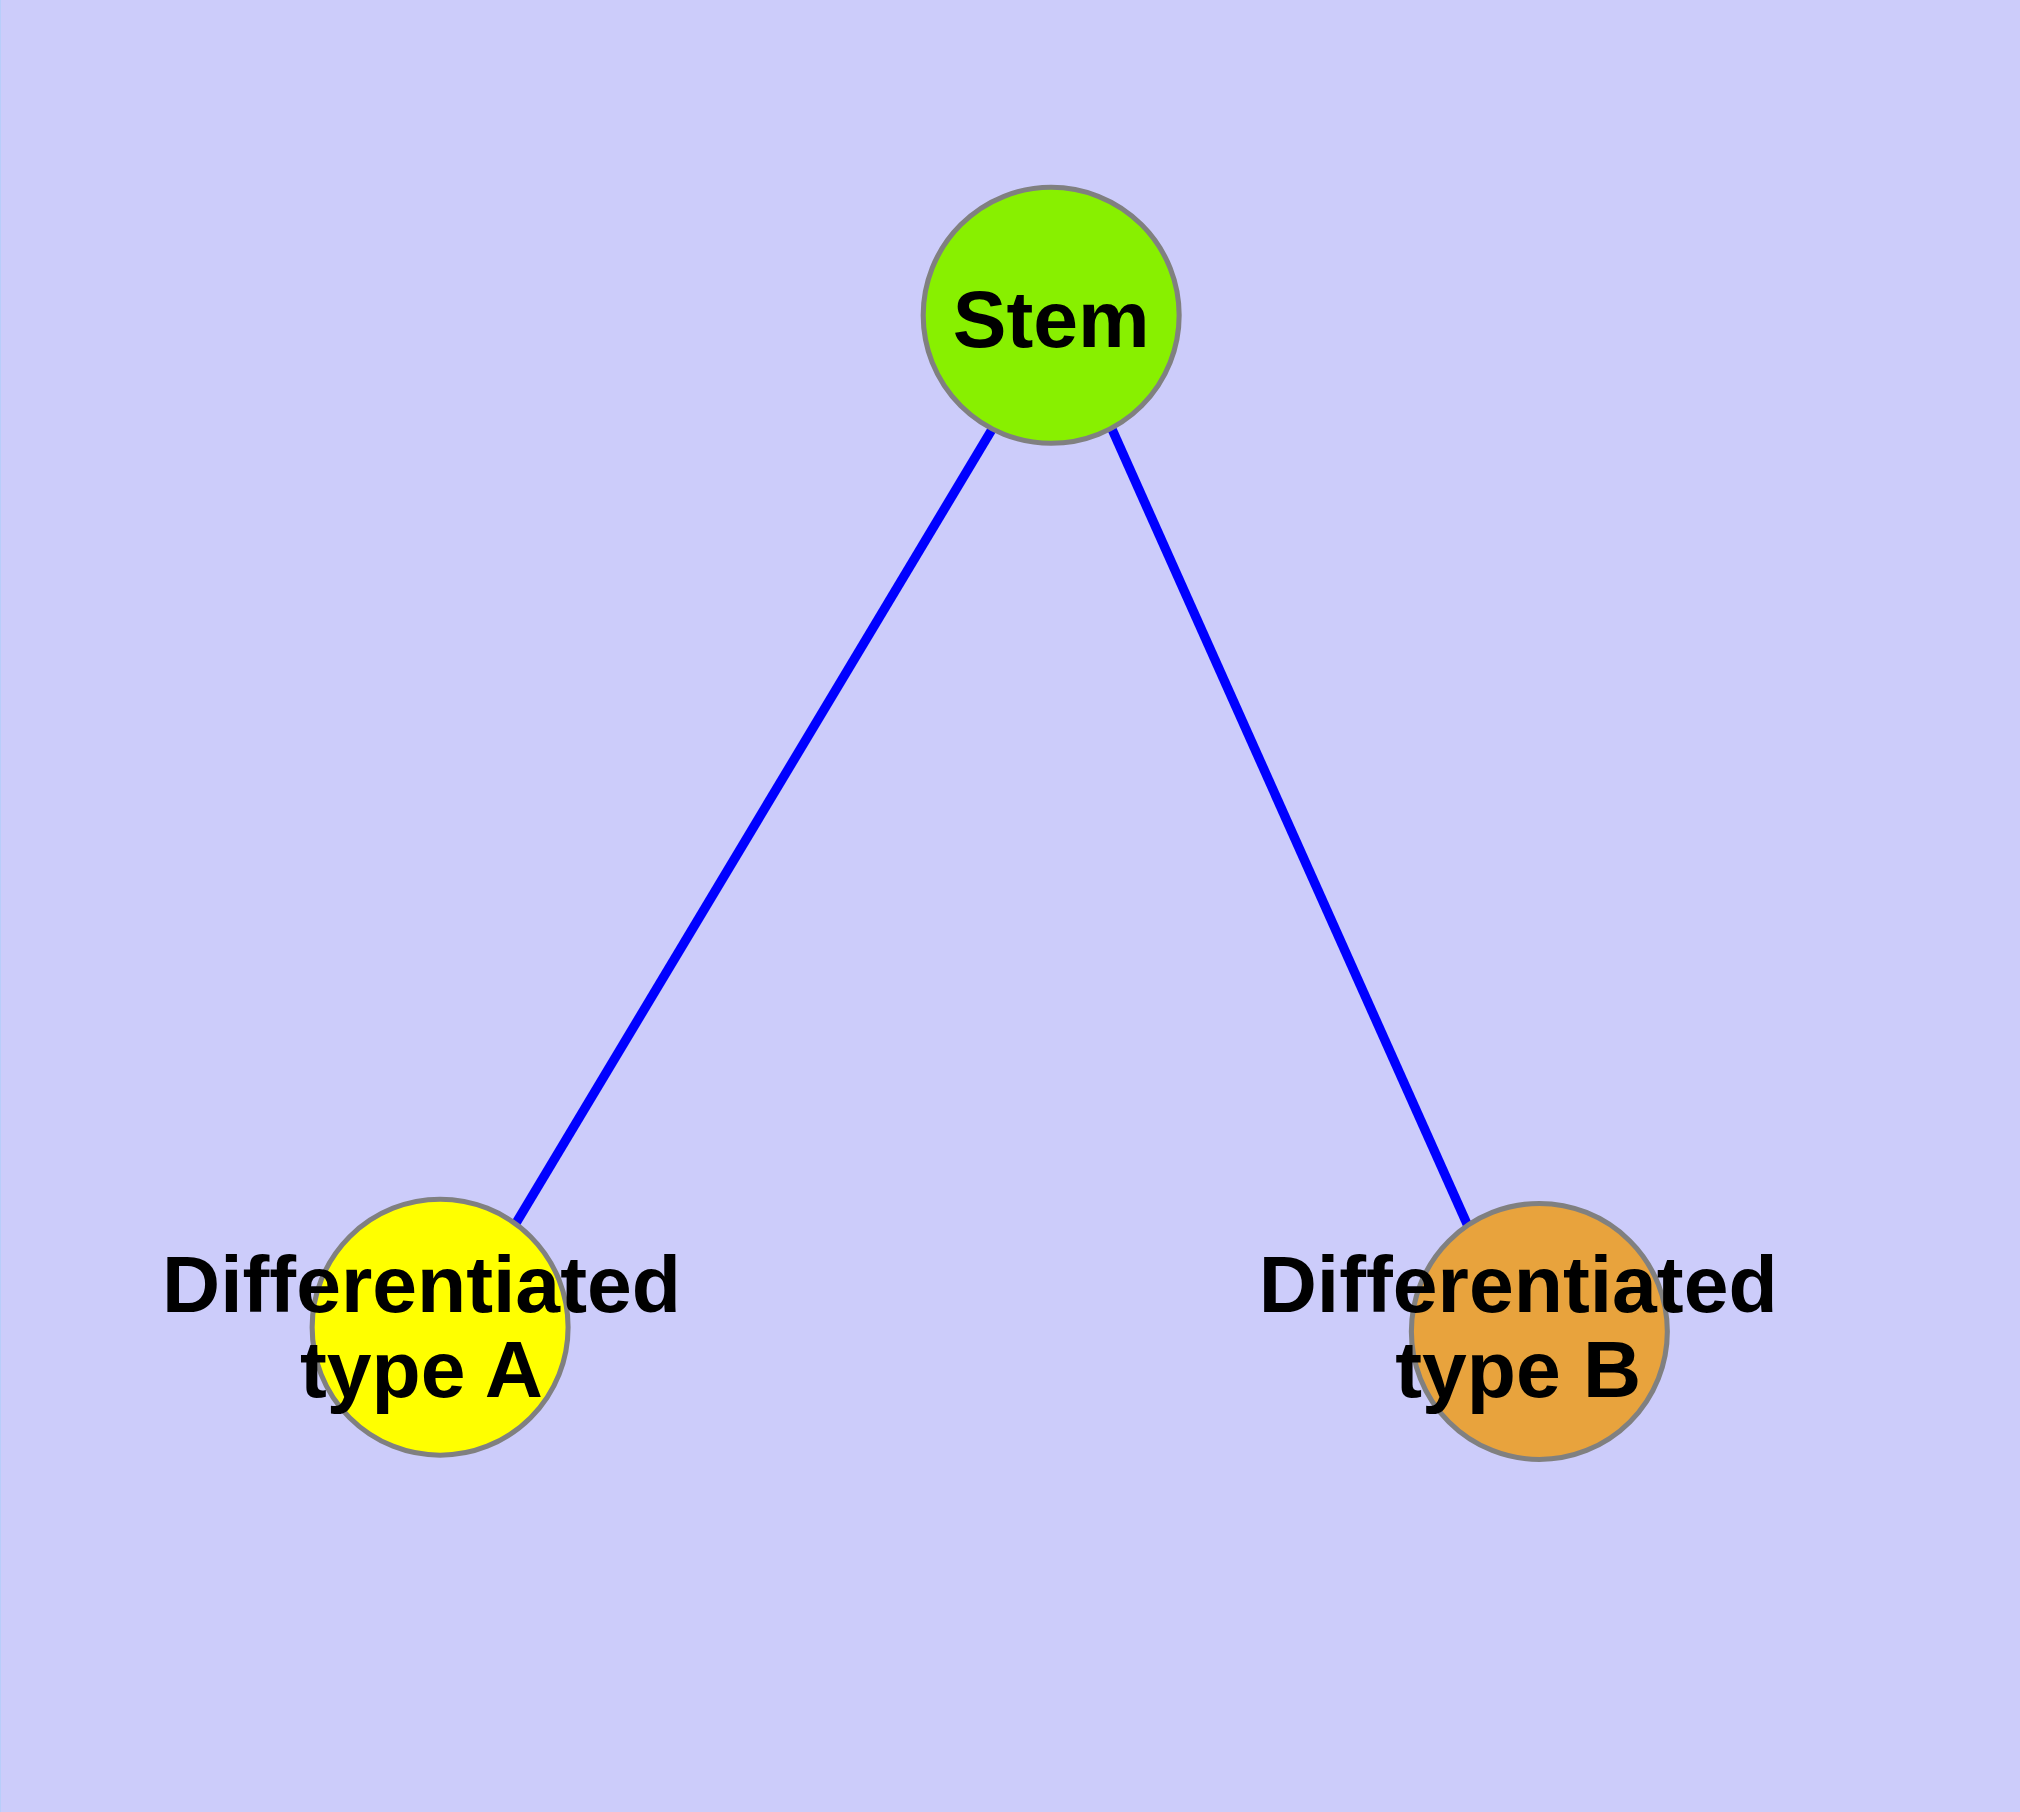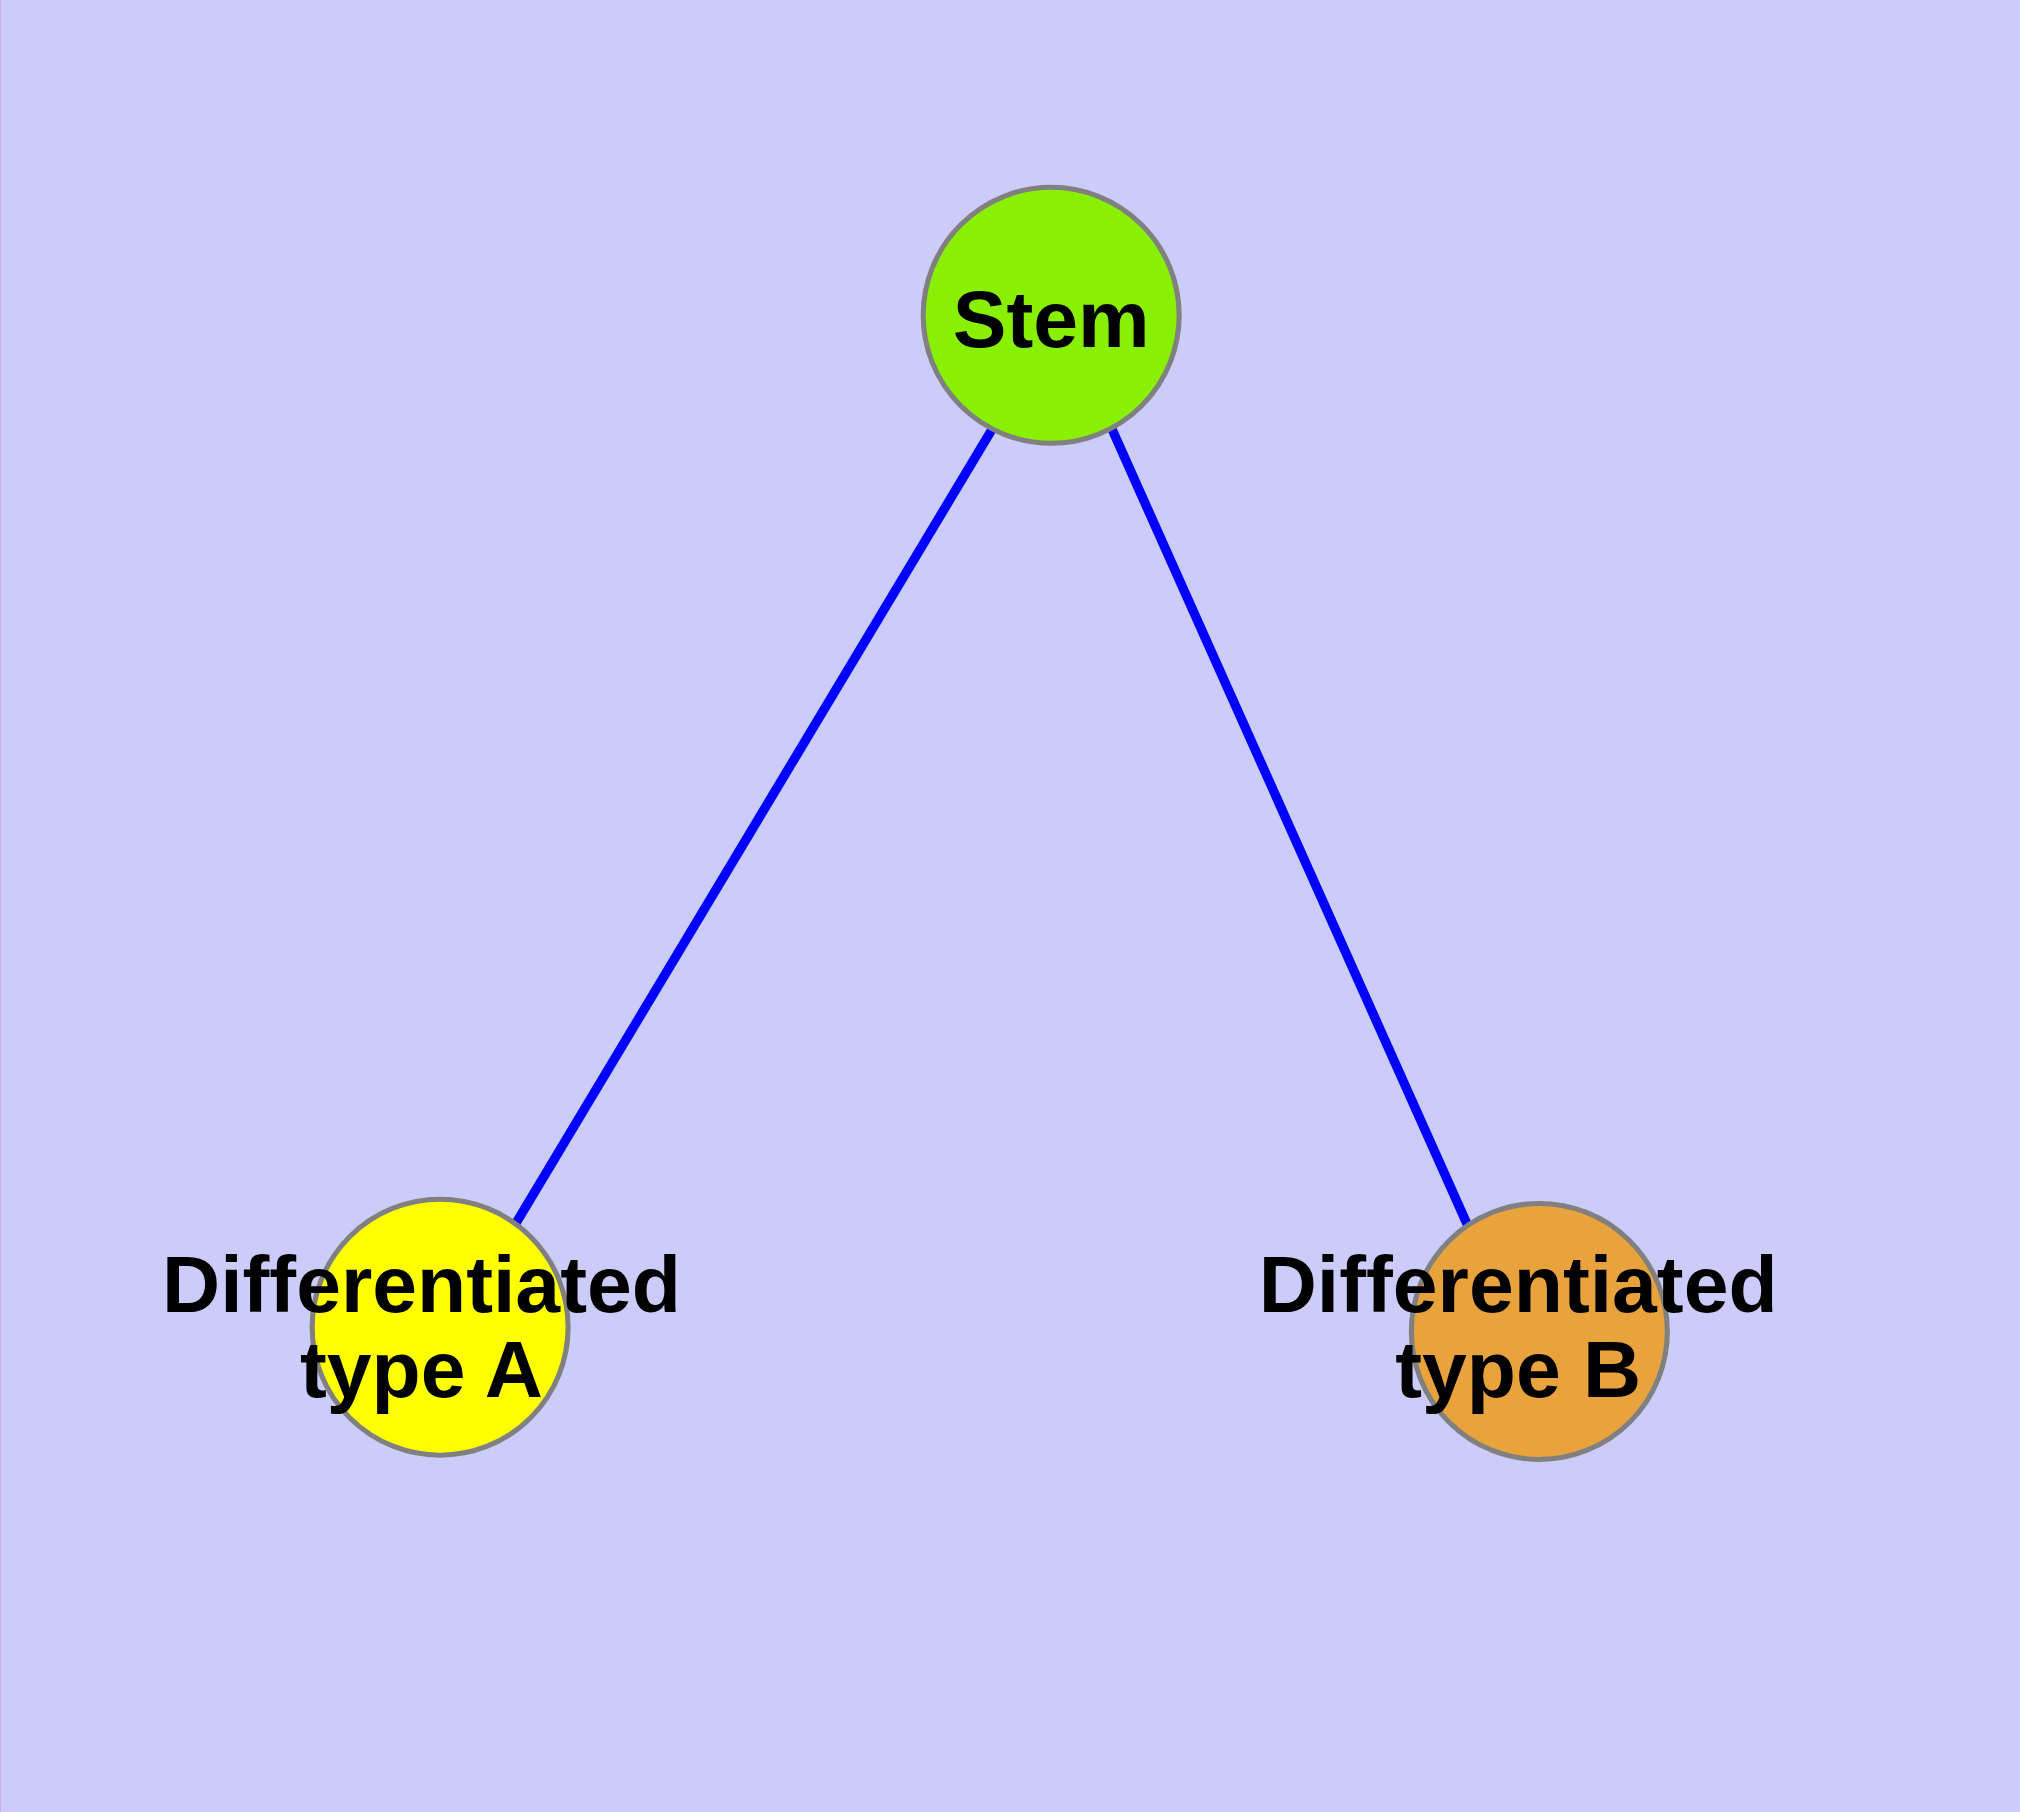--- a/index.html
+++ b/index.html
@@ -28,21 +28,21 @@
     fill: #000000;
     font-size: 95px;
   }
   .edge-line {
     stroke-linecap: butt;
   }
 </style>
 </head>
 <body>
 
-<div id="canvas" style="background: #ec4899;">
+<div id="canvas" style="background: #7dd3fc;">
   <svg id="graph-svg" viewBox="0 0 2384 2138" xmlns="http://www.w3.org/2000/svg">
 
     <rect id="bg-rect" x="0" y="0" width="2384" height="2138" fill="#ccccfa"></rect>
 
     <g id="edges-group">
         <line x1="1170" y1="507" x2="608" y2="1444" stroke="#0000ff" stroke-width="11" class="edge-line"></line>
         <line x1="1312" y1="507" x2="1731" y2="1445" stroke="#0000ff" stroke-width="11" class="edge-line"></line>
       </g>
     <g id="nodes-group">
         <circle cx="1240" cy="372" r="151" fill="#88f000" stroke="#808080" stroke-width="6"></circle>

